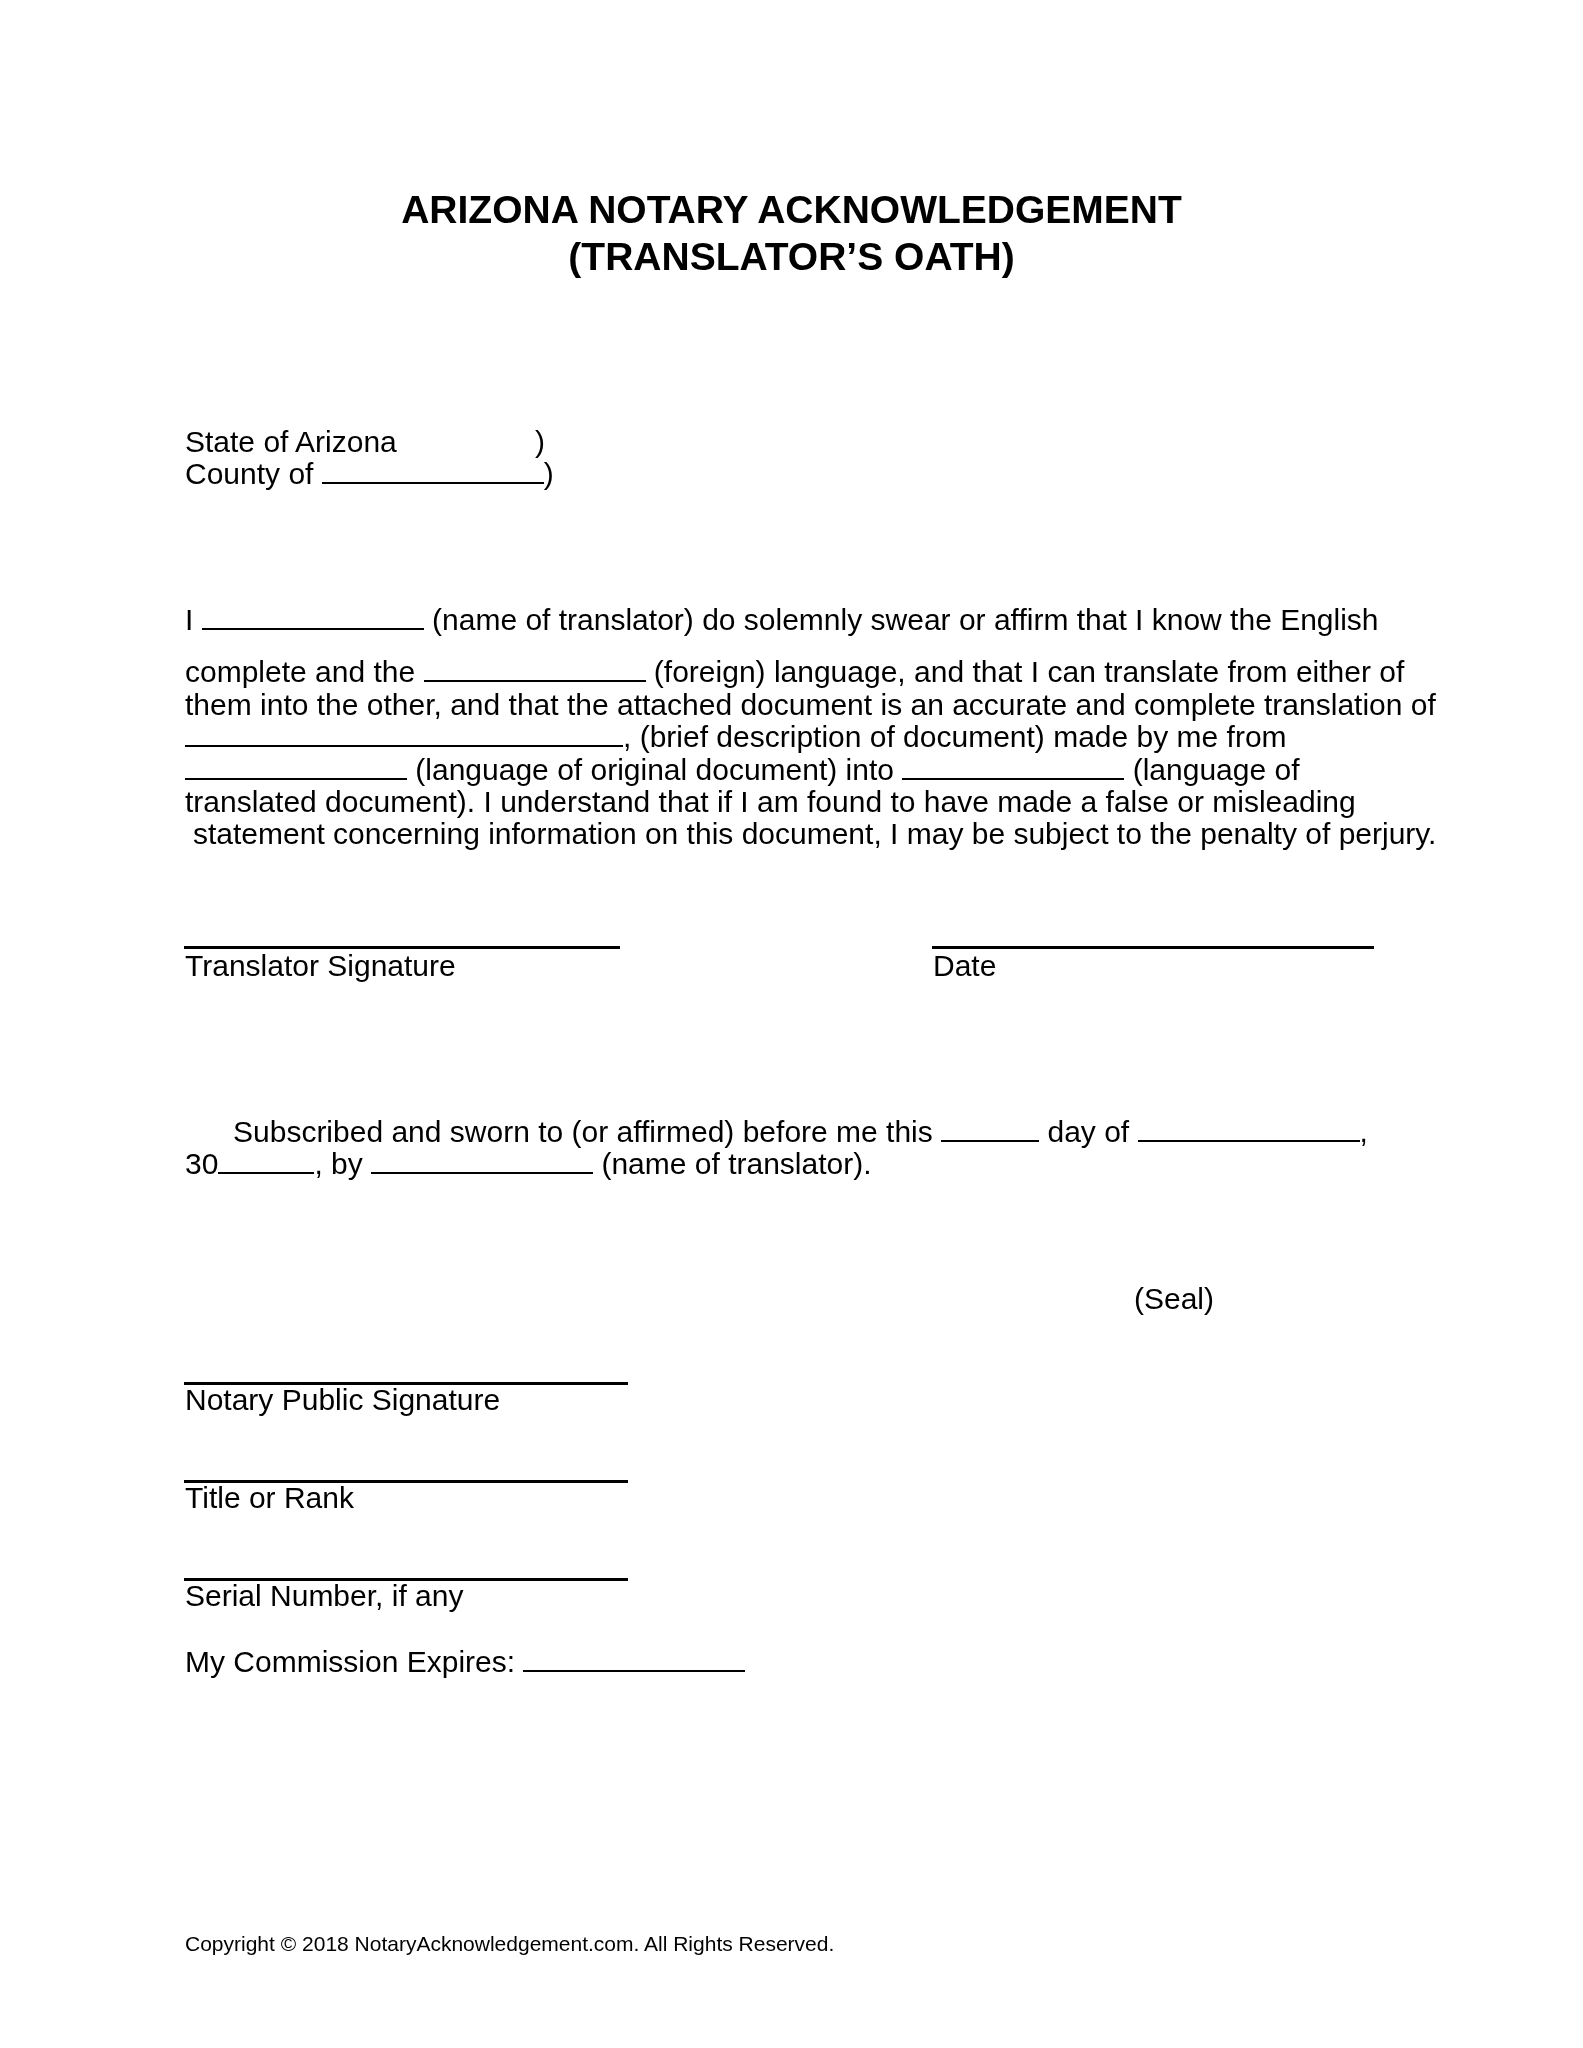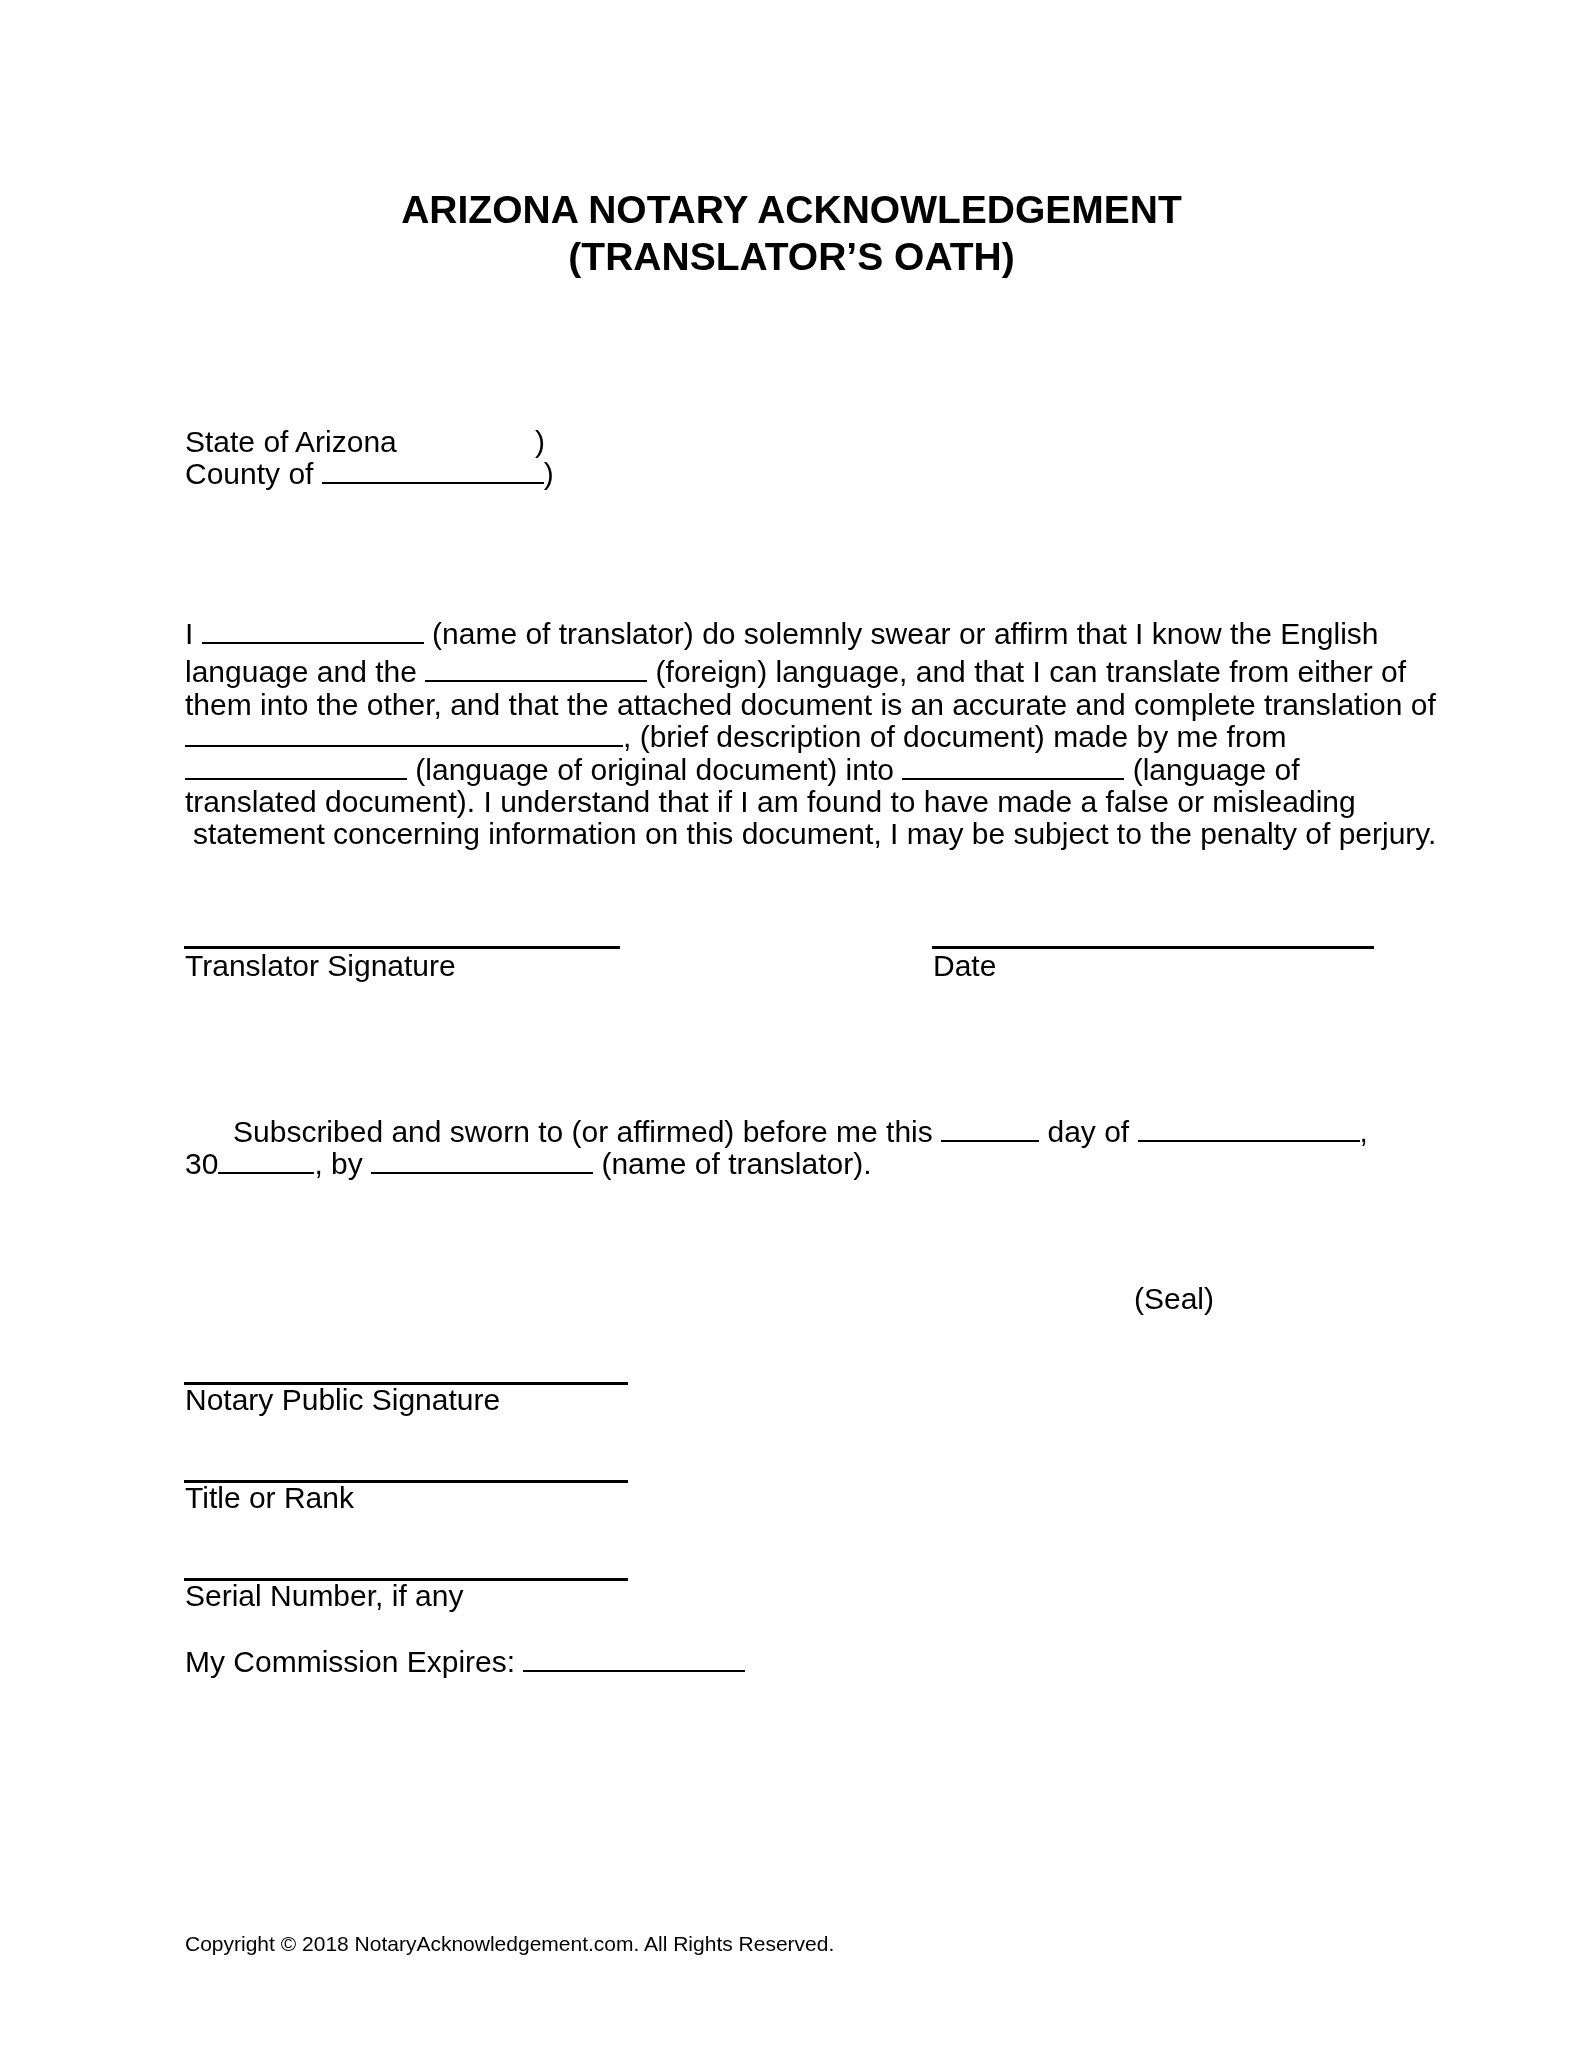--- a/index.html
+++ b/index.html
@@ -20,27 +20,27 @@
 <div class="abs title" style="top:186px;">ARIZONA NOTARY ACKNOWLEDGEMENT</div>
 <div class="abs title" style="top:233px;text-align:center;">(TRANSLATOR’S OATH)</div>
 
 <div class="abs txt" style="left:185px; top:426px;">State of Arizona</div>
 <div class="abs txt" style="left:535px; top:426px;">)</div>
 <div class="abs txt" style="left:185px; top:458px;">
   <span>County of</span>
   <span class="blank" style="width:222px;"></span><span>)</span>
 </div>
 
-<div class="abs txt" style="left:185px; top:618px;">
+<div class="abs txt" style="left:185px; top:604px;">
   <span>I</span>
   <span class="blank" style="width:222px;"></span>
   <span>(name of translator) do solemnly swear or affirm that I know the English</span>
 </div>
 <div class="abs txt" style="left:185px; top:656px;">
-  <span>language and the</span>
+  <span>complete and the</span>
   <span class="blank" style="width:222px;"></span>
   <span>(foreign) language, and that I can translate from either of</span>
 </div>
 <div class="abs txt" style="left:185px; top:689px;">them into the other, and that the attached document is an accurate and complete translation of</div>
 <div class="abs txt" style="left:185px; top:721px;">
   <span class="blank" style="width:438px;"></span><span>, (brief description of document) made by me from</span>
 </div>
 <div class="abs txt" style="left:185px; top:754px;">
   <span class="blank" style="width:222px;"></span>
   <span>(language of original document) into</span>

